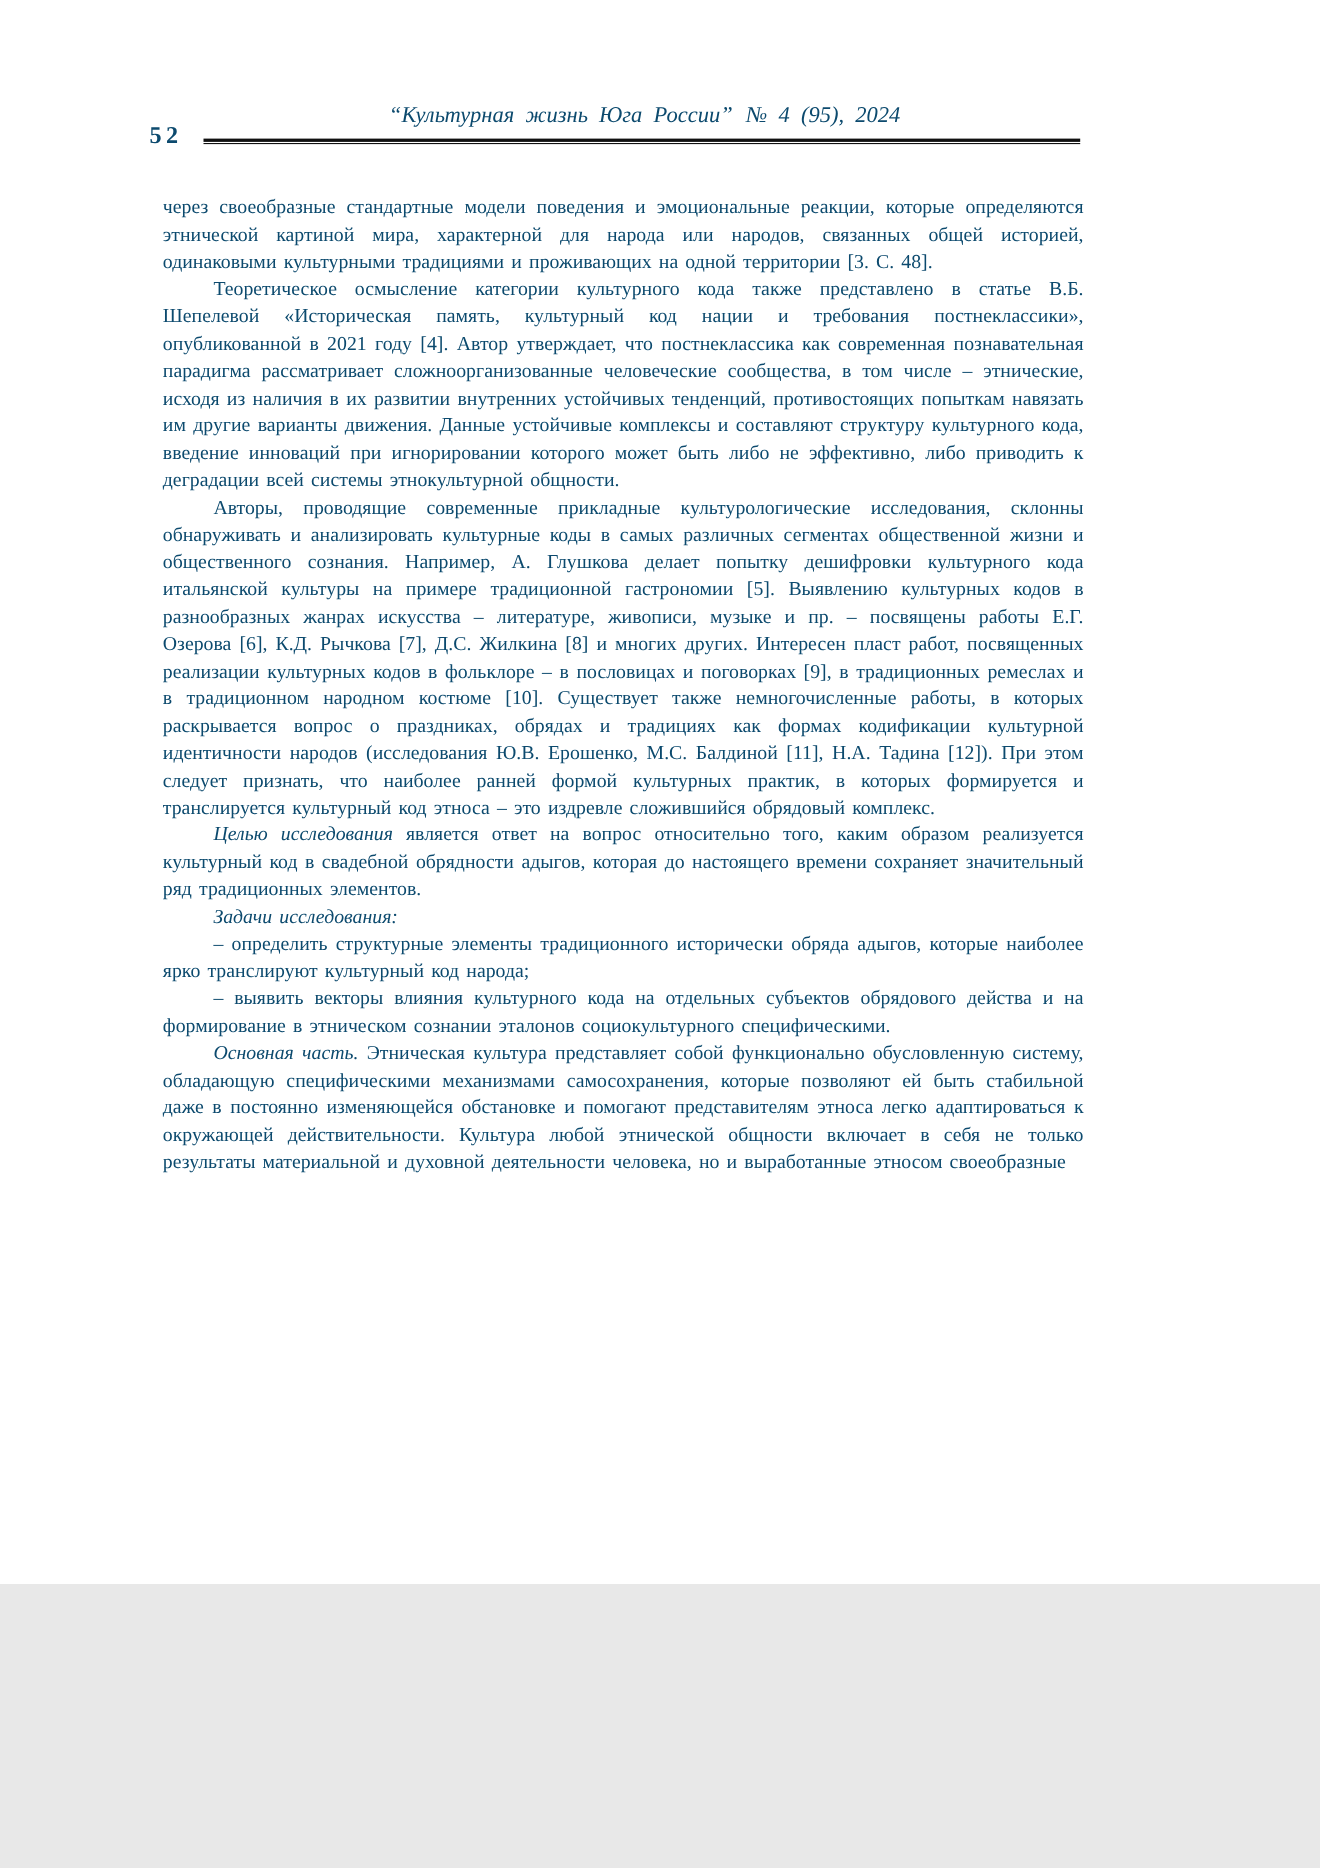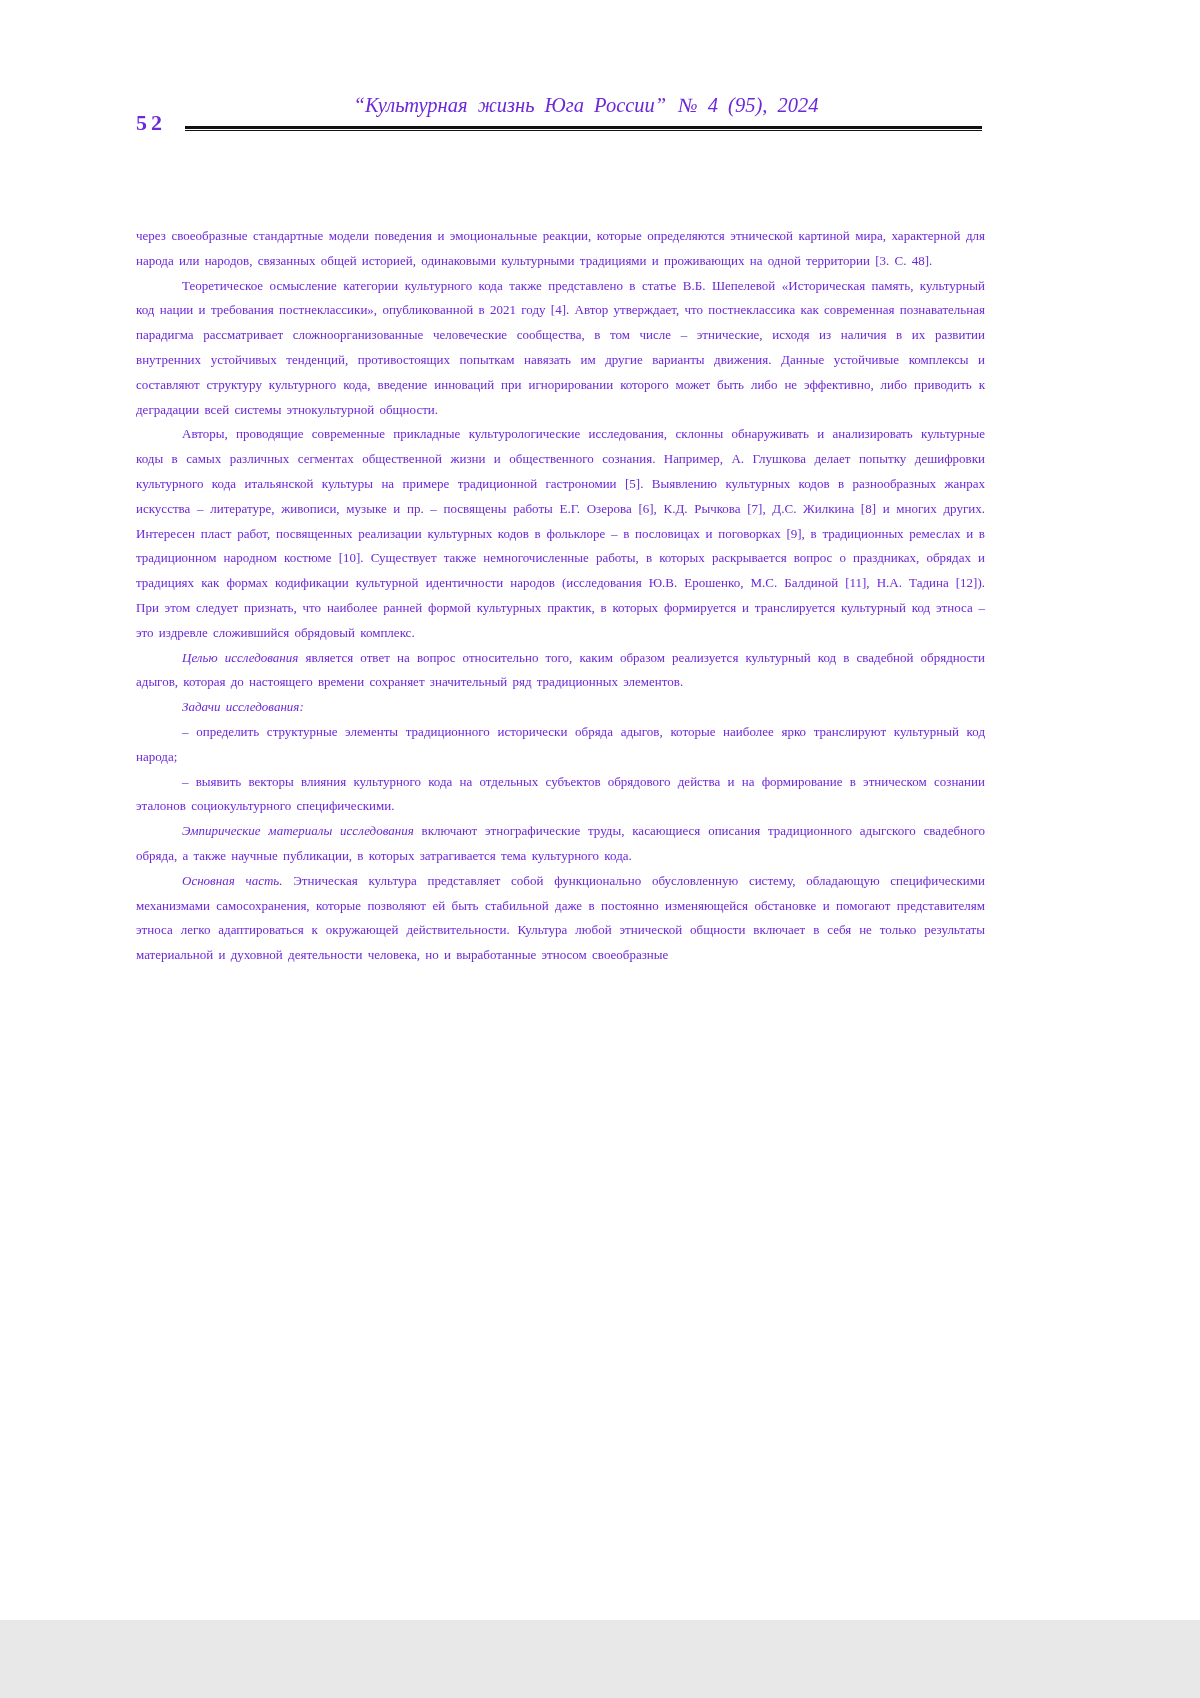--- a/index.html
+++ b/index.html
@@ -3,25 +3,25 @@
 <meta charset="utf-8">
 <style>
   html, body {
     margin: 0;
     padding: 0;
     background: #e8e8e8;
   }
   .page {
     position: relative;
     width: 1200px;
-    height: 1620px;
+    height: 1440px;
     margin: 0 auto;
     background: #ffffff;
     font-family: "Liberation Serif", "DejaVu Serif", serif;
-    color: #6d28d9;
+    color: #0c4a6e;
     overflow: hidden;
   }
   .page-number {
     position: absolute;
     left: 136px;
     top: 110px;
     font-size: 22px;
     font-weight: bold;
     letter-spacing: 4px;
   }
@@ -44,28 +44,27 @@
     left: 185px;
     right: 218px;
     top: 126px;
     height: 5px;
     border-top: 3px solid #111;
     border-bottom: 1.5px solid #111;
     box-sizing: border-box;
   }
   .article-body {
     position: absolute;
-    left: 136px;
+    left: 148px;
     right: 215px;
     top: 176px;
     text-align: justify;
-    font-size: 13px;
+    font-size: 18px;
     line-height: 24.8px;
     word-spacing: 2px;
-    margin-top: 48px;
   }
   .article-body p.para {
     margin: 0;
     text-indent: 46px;
   }
   .article-body p.para.no-indent {
     text-indent: 0;
   }
   .article-body em {
     font-style: italic;
@@ -85,16 +84,15 @@
   </header>
 
   <main class="article-body" id="article-body">
       <p class="para no-indent">через своеобразные стандартные модели поведения и эмоциональные реакции, которые определяются этнической картиной мира, характерной для народа или народов, связанных общей историей, одинаковыми культурными традициями и проживающих на одной территории [3. С. 48].</p>
       <p class="para">Теоретическое осмысление категории культурного кода также представлено в статье В.Б. Шепелевой «Историческая память, культурный код нации и требования постнеклассики», опубликованной в 2021 году [4]. Автор утверждает, что постнеклассика как современная познавательная парадигма рассматривает сложноорганизованные человеческие сообщества, в том числе – этнические, исходя из наличия в их развитии внутренних устойчивых тенденций, противостоящих попыткам навязать им другие варианты движения. Данные устойчивые комплексы и составляют структуру культурного кода, введение инноваций при игнорировании которого может быть либо не эффективно, либо приводить к деградации всей системы этнокультурной общности.</p>
       <p class="para">Авторы, проводящие современные прикладные культурологические исследования, склонны обнаруживать и анализировать культурные коды в самых различных сегментах общественной жизни и общественного сознания. Например, А. Глушкова делает попытку дешифровки культурного кода итальянской культуры на примере традиционной гастрономии [5]. Выявлению культурных кодов в разнообразных жанрах искусства – литературе, живописи, музыке и пр. – посвящены работы Е.Г. Озерова [6], К.Д. Рычкова [7], Д.С. Жилкина [8] и многих других. Интересен пласт работ, посвященных реализации культурных кодов в фольклоре – в пословицах и поговорках [9], в традиционных ремеслах и в традиционном народном костюме [10]. Существует также немногочисленные работы, в которых раскрывается вопрос о праздниках, обрядах и традициях как формах кодификации культурной идентичности народов (исследования Ю.В. Ерошенко, М.С. Балдиной [11], Н.А. Тадина [12]). При этом следует признать, что наиболее ранней формой культурных практик, в которых формируется и транслируется культурный код этноса – это издревле сложившийся обрядовый комплекс.</p>
       <p class="para"><em>Целью исследования</em> является ответ на вопрос относительно того, каким образом реализуется культурный код в свадебной обрядности адыгов, которая до настоящего времени сохраняет значительный ряд традиционных элементов.</p>
       <p class="para"><em>Задачи исследования:</em></p>
       <p class="para">– определить структурные элементы традиционного исторически обряда адыгов, которые наиболее ярко транслируют культурный код народа;</p>
       <p class="para">– выявить векторы влияния культурного кода на отдельных субъектов обрядового действа и на формирование в этническом сознании эталонов социокультурного специфическими.</p>
-      <p class="para"><em>Эмпирические материалы исследования</em> включают этнографические труды, касающиеся описания традиционного адыгского свадебного обряда, а также научные публикации, в которых затрагивается тема культурного кода.</p>
       <p class="para"><em>Основная часть.</em> Этническая культура представляет собой функционально обусловленную систему, обладающую специфическими механизмами самосохранения, которые позволяют ей быть стабильной даже в постоянно изменяющейся обстановке и помогают представителям этноса легко адаптироваться к окружающей действительности. Культура любой этнической общности включает в себя не только результаты материальной и духовной деятельности человека, но и выработанные этносом своеобразные</p>
     </main>
 </div>
 
 </body></html>

